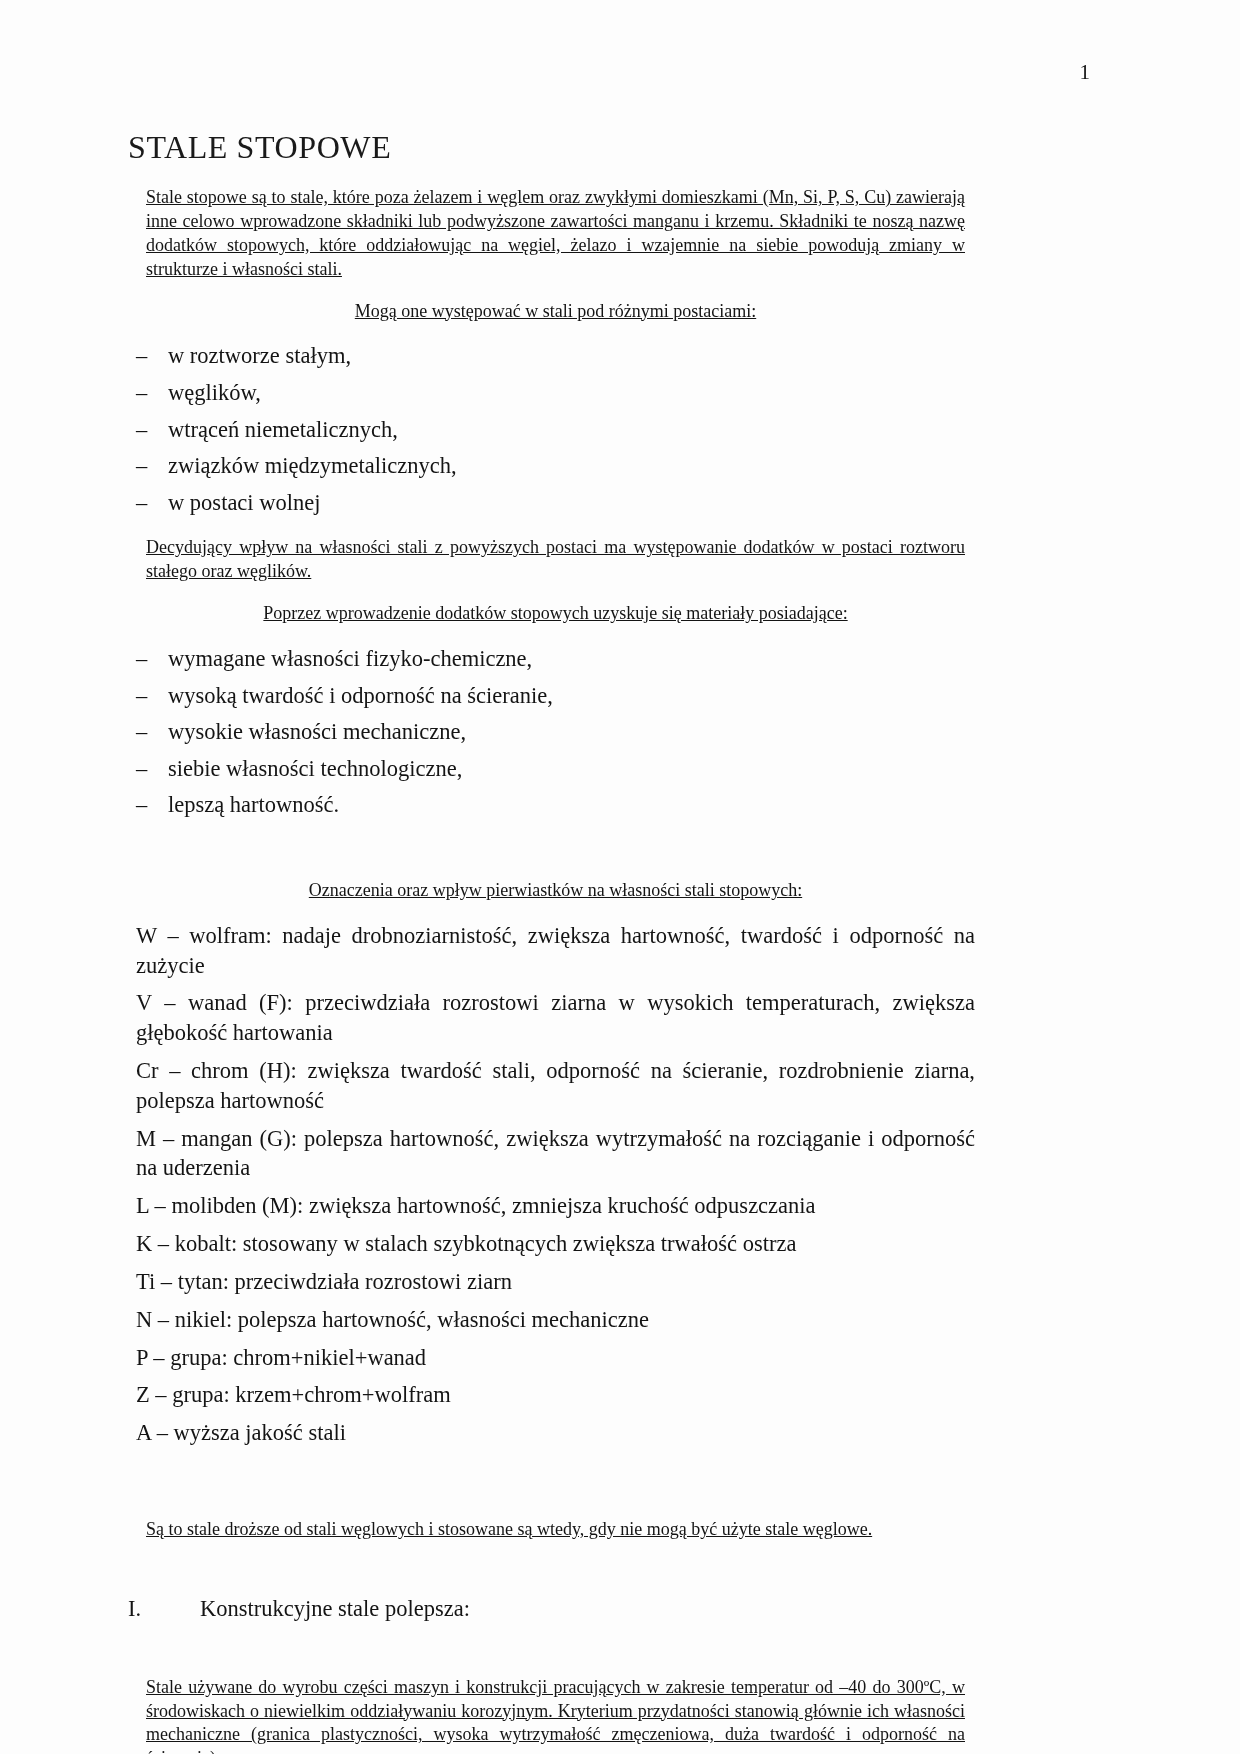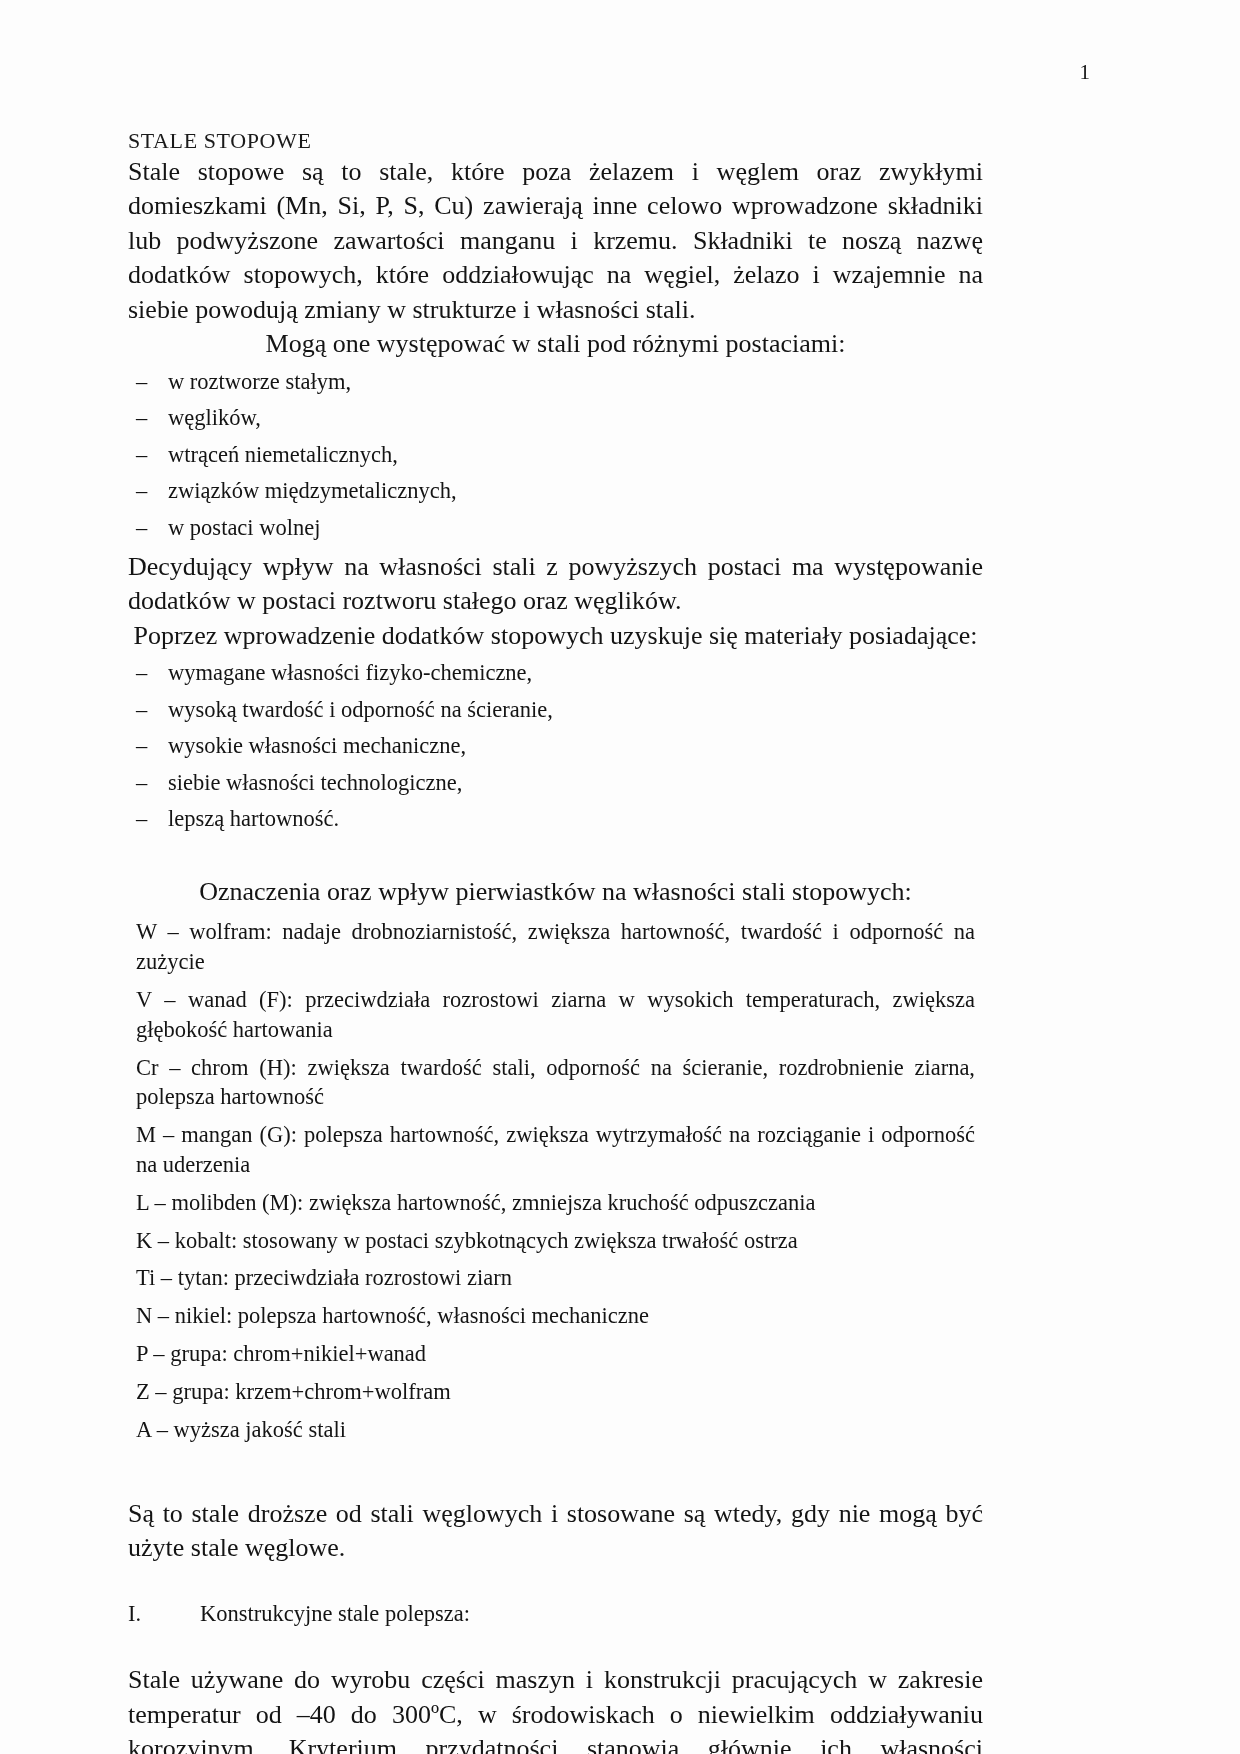--- a/index.html
+++ b/index.html
@@ -26,34 +26,35 @@
     line-height: 1;
     color: #111;
   }
   .content {
     position: absolute;
     left: 128px;
     top: 126px;
     width: 855px;
   }
   .doc-title {
-    font-size: 22px;
+    font-size: 32px;
     line-height: 1.32;
     letter-spacing: 0.6px;
-    margin: 0 0 0 0;
+    margin: 0 0 10px 0;
     font-weight: 400;
     color: #1a1a1a;
   }
   p.para {
-    margin: 0;
-    font-size: 26px;
+    margin: 18px;
+    font-size: 18px;
     line-height: 1.325;
     text-align: justify;
     text-justify: inter-word;
     color: #141414;
+    text-decoration: underline;
   }
   p.para.left {
     text-align: center;
   }
   ul.dash-list {
     list-style: none;
     margin: 0;
     padding: 0;
   }
   ul.dash-list li {
@@ -170,21 +171,21 @@
 
     <div class="gap-lg"></div>
 
     <p class="para left">Oznaczenia oraz wpływ pierwiastków na własności stali stopowych:</p>
 
     <p class="elem-line">W – wolfram: nadaje drobnoziarnistość, zwiększa hartowność, twardość i odporność na zużycie</p>
     <p class="elem-line">V – wanad (F): przeciwdziała rozrostowi ziarna w wysokich temperaturach, zwiększa głębokość hartowania</p>
     <p class="elem-line">Cr – chrom (H): zwiększa twardość stali, odporność na ścieranie, rozdrobnienie ziarna, polepsza hartowność</p>
     <p class="elem-line">M – mangan (G): polepsza hartowność, zwiększa wytrzymałość na rozciąganie i odporność na uderzenia</p>
     <p class="elem-line nojust">L – molibden (M): zwiększa hartowność, zmniejsza kruchość odpuszczania</p>
-    <p class="elem-line nojust">K – kobalt: stosowany w postaci szybkotnących zwiększa trwałość ostrza</p>
+    <p class="elem-line nojust">K – kobalt: stosowany w stalach szybkotnących zwiększa trwałość ostrza</p>
     <p class="elem-line nojust">Ti – tytan: przeciwdziała rozrostowi ziarn</p>
     <p class="elem-line nojust">N – nikiel: polepsza hartowność, własności mechaniczne</p>
     <p class="elem-line nojust">P – grupa: chrom+nikiel+wanad</p>
     <p class="elem-line nojust">Z – grupa: krzem+chrom+wolfram</p>
     <p class="elem-line nojust">A – wyższa jakość stali</p>
 
     <div class="gap-xl"></div>
 
     <p class="para">Są to stale droższe od stali węglowych i stosowane są wtedy, gdy nie mogą być użyte stale węglowe.</p>
 

